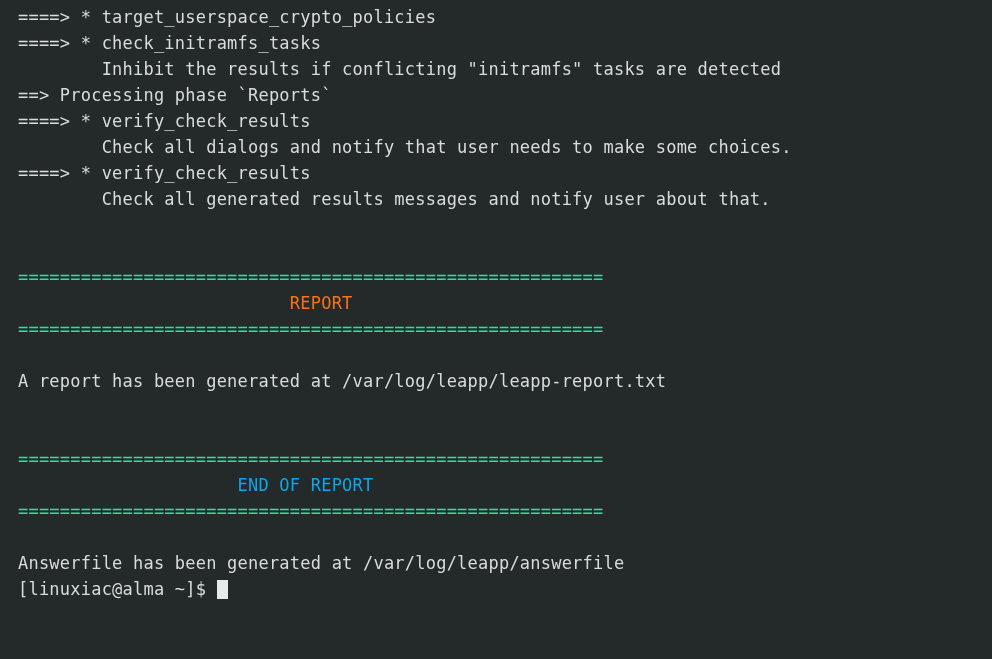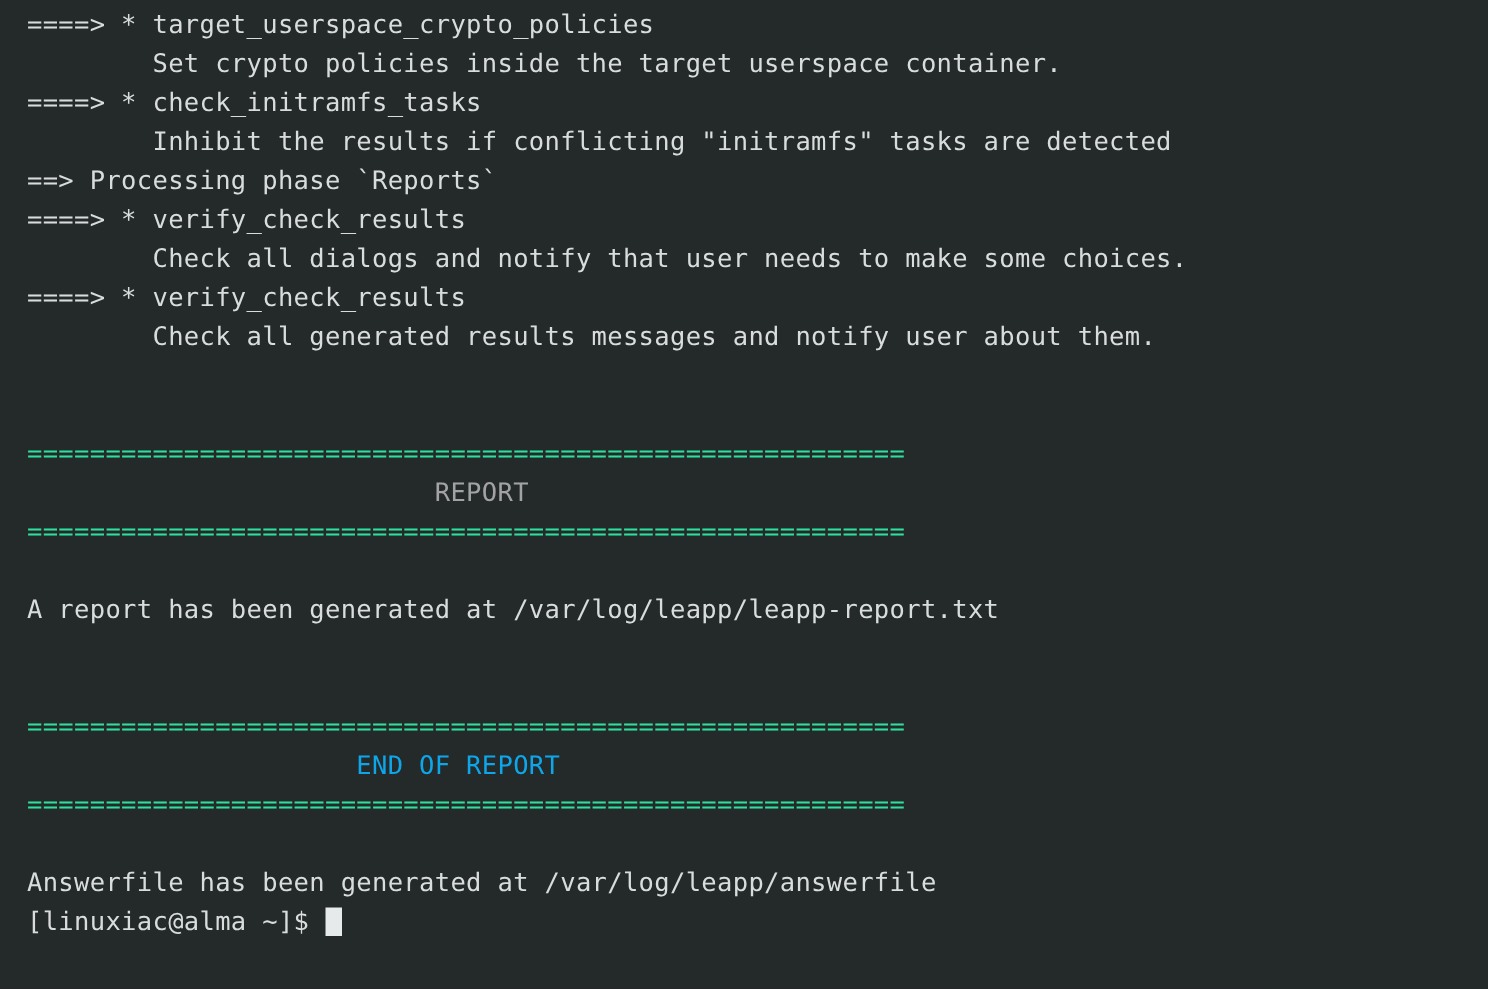--- a/index.html
+++ b/index.html
@@ -52,32 +52,31 @@
     vertical-align: -4px;
     margin-left: 0px;
   }
 </style>
 </head>
 <body>
 
 <div id="terminal" style="background: rgb(36, 41, 42);">
   <div id="output" style="color: rgb(217, 220, 220);">
       <div class="line white">====&gt; * target_userspace_crypto_policies</div>
-      <div class="line white">        Set crypto policies inside the target userspace container.</div>
       <div class="line white">====&gt; * check_initramfs_tasks</div>
       <div class="line white">        Inhibit the results if conflicting "initramfs" tasks are detected</div>
       <div class="line white">==&gt; Processing phase `Reports`</div>
       <div class="line white">====&gt; * verify_check_results</div>
       <div class="line white">        Check all dialogs and notify that user needs to make some choices.</div>
       <div class="line white">====&gt; * verify_check_results</div>
-      <div class="line white">        Check all generated results messages and notify user about them.</div>
+      <div class="line white">        Check all generated results messages and notify user about that.</div>
       <div class="line white blank">&nbsp;</div>
       <div class="line white blank">&nbsp;</div>
       <div class="line green" style="color: rgb(47, 223, 158);">========================================================</div>
-      <div class="line green" style="color: #a3a3a3;">                          REPORT</div>
+      <div class="line green" style="color: #f97316;">                          REPORT</div>
       <div class="line green" style="color: rgb(47, 223, 158);">========================================================</div>
       <div class="line white blank">&nbsp;</div>
       <div class="line white">A report has been generated at /var/log/leapp/leapp-report.txt</div>
       <div class="line white blank">&nbsp;</div>
       <div class="line white blank">&nbsp;</div>
       <div class="line green" style="color: rgb(47, 223, 158);">========================================================</div>
       <div class="line green" style="color: #0ea5e9;">                     END OF REPORT</div>
       <div class="line green" style="color: rgb(47, 223, 158);">========================================================</div>
       <div class="line white blank">&nbsp;</div>
       <div class="line white">Answerfile has been generated at /var/log/leapp/answerfile</div>

